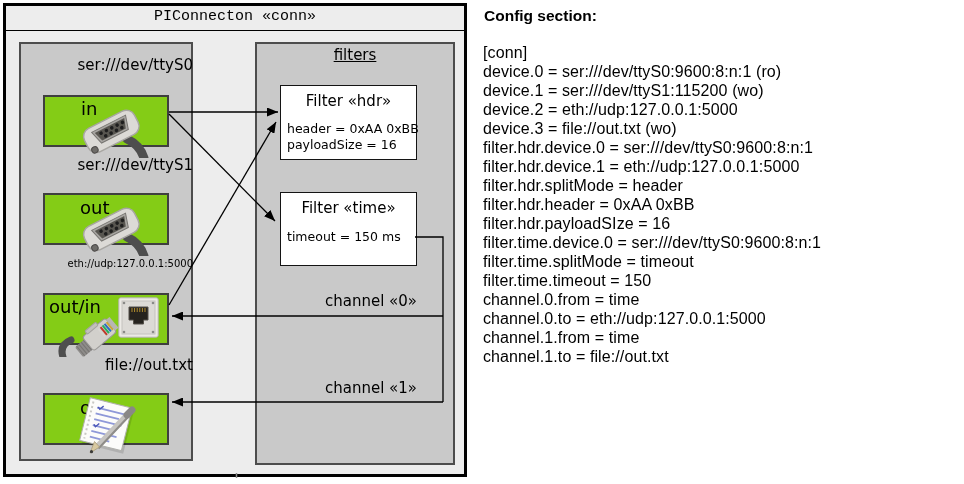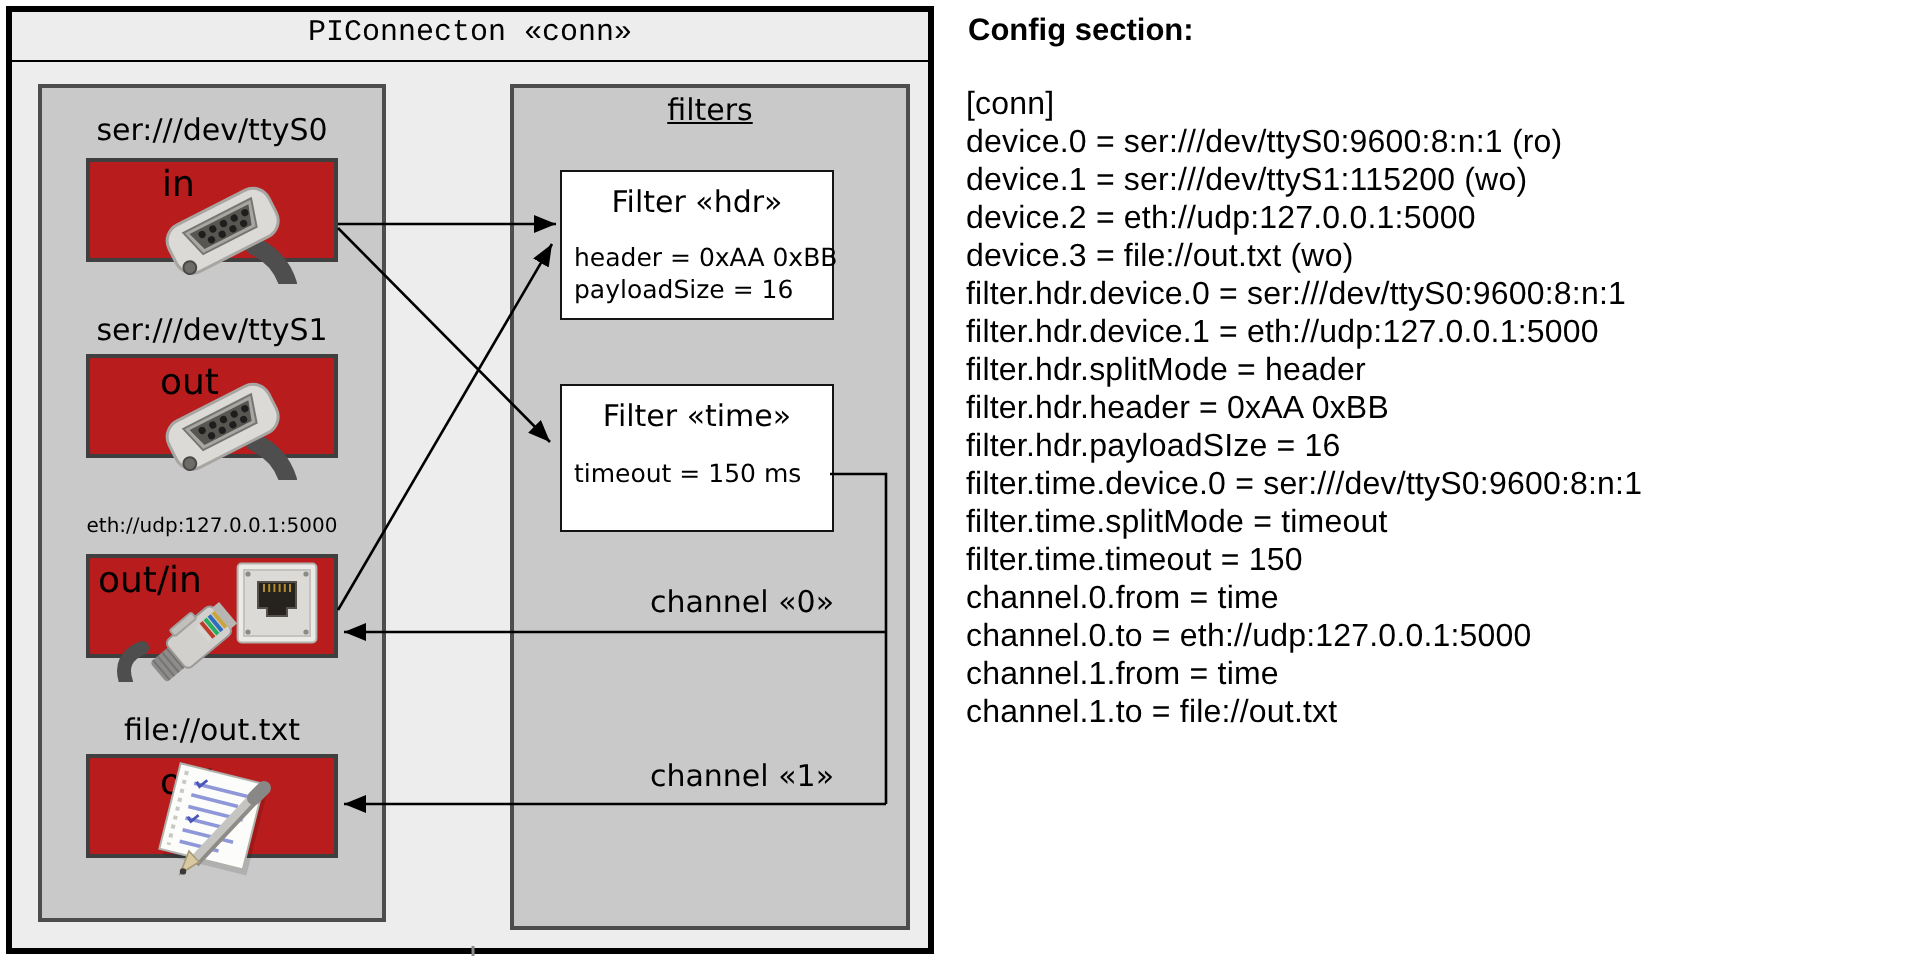--- a/index.html
+++ b/index.html
@@ -9,23 +9,23 @@
   
   .outer{left:3px;top:3px;width:464px;height:474px;border:3px solid #000;background:#ededed;box-sizing:border-box;}
   .outer-title{left:3px;top:8px;width:464px;text-align:center;font-size:15px;font-family:Liberation Mono, monospace;}
   .title-sep{left:6px;top:30px;width:458px;height:1px;background:#000;}
   
   .panel{background:#c9c9c9;border:2px solid #4d4d4d;box-sizing:border-box;}
   .devices-panel{left:19px;top:42px;width:174px;height:419px;}
   .filters-panel{left:255px;top:42px;width:200px;height:423px;}
   .filters-title{left:255px;top:46px;width:200px;text-align:center;font-size:15px;text-decoration:underline;}
   
-  .dev-label{left:19px;width:174px;text-align:center;font-size:15px;}
+  .dev-label{left:19px;width:174px;text-align:right;font-size:15px;}
   .dev-label.small{font-size:10px;}
-  .dev-box{left:43px;width:126px;height:52px;background:#b91c1c;border:2px solid #3f3f3f;box-sizing:border-box;}
+  .dev-box{left:43px;width:126px;height:52px;background:#84cc16;border:2px solid #3f3f3f;box-sizing:border-box;margin-top:16px;}
   .dir{position:absolute;font-size:18px;line-height:18px;}
   
   .filter-box{left:280px;width:137px;background:#fff;border:1.5px solid #141414;box-sizing:border-box;}
   .filter-title{position:absolute;left:0;width:100%;text-align:center;font-size:15px;}
   .filter-attr{position:absolute;left:6px;font-size:12.5px;white-space:nowrap;}
   
   .chan-label{left:300px;width:117px;text-align:right;font-size:15px;white-space:nowrap;}
   
   .wires{left:0;top:0;pointer-events:none;}
   .w{stroke:#000;stroke-width:1.3;fill:none;}

